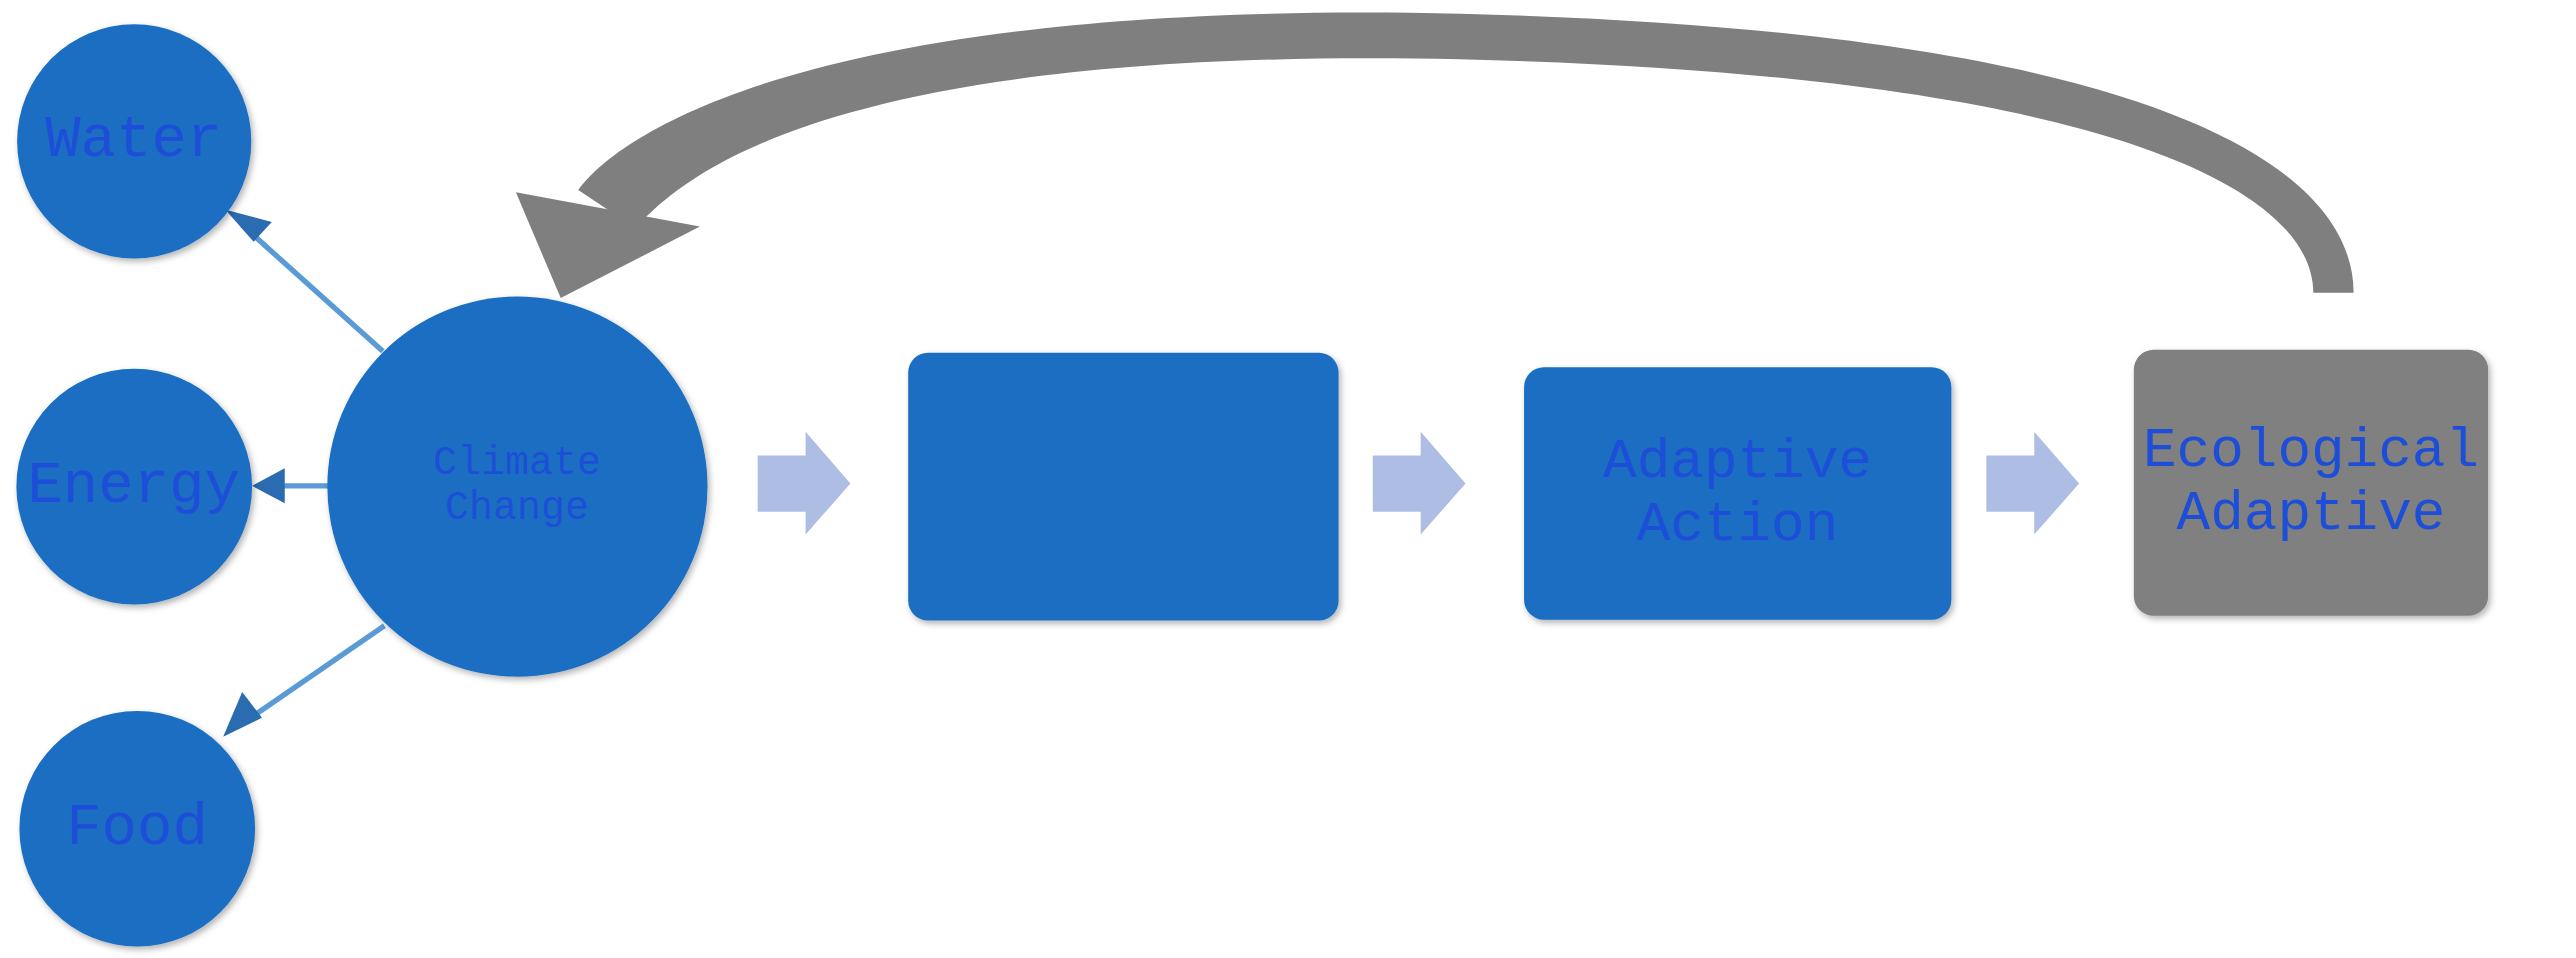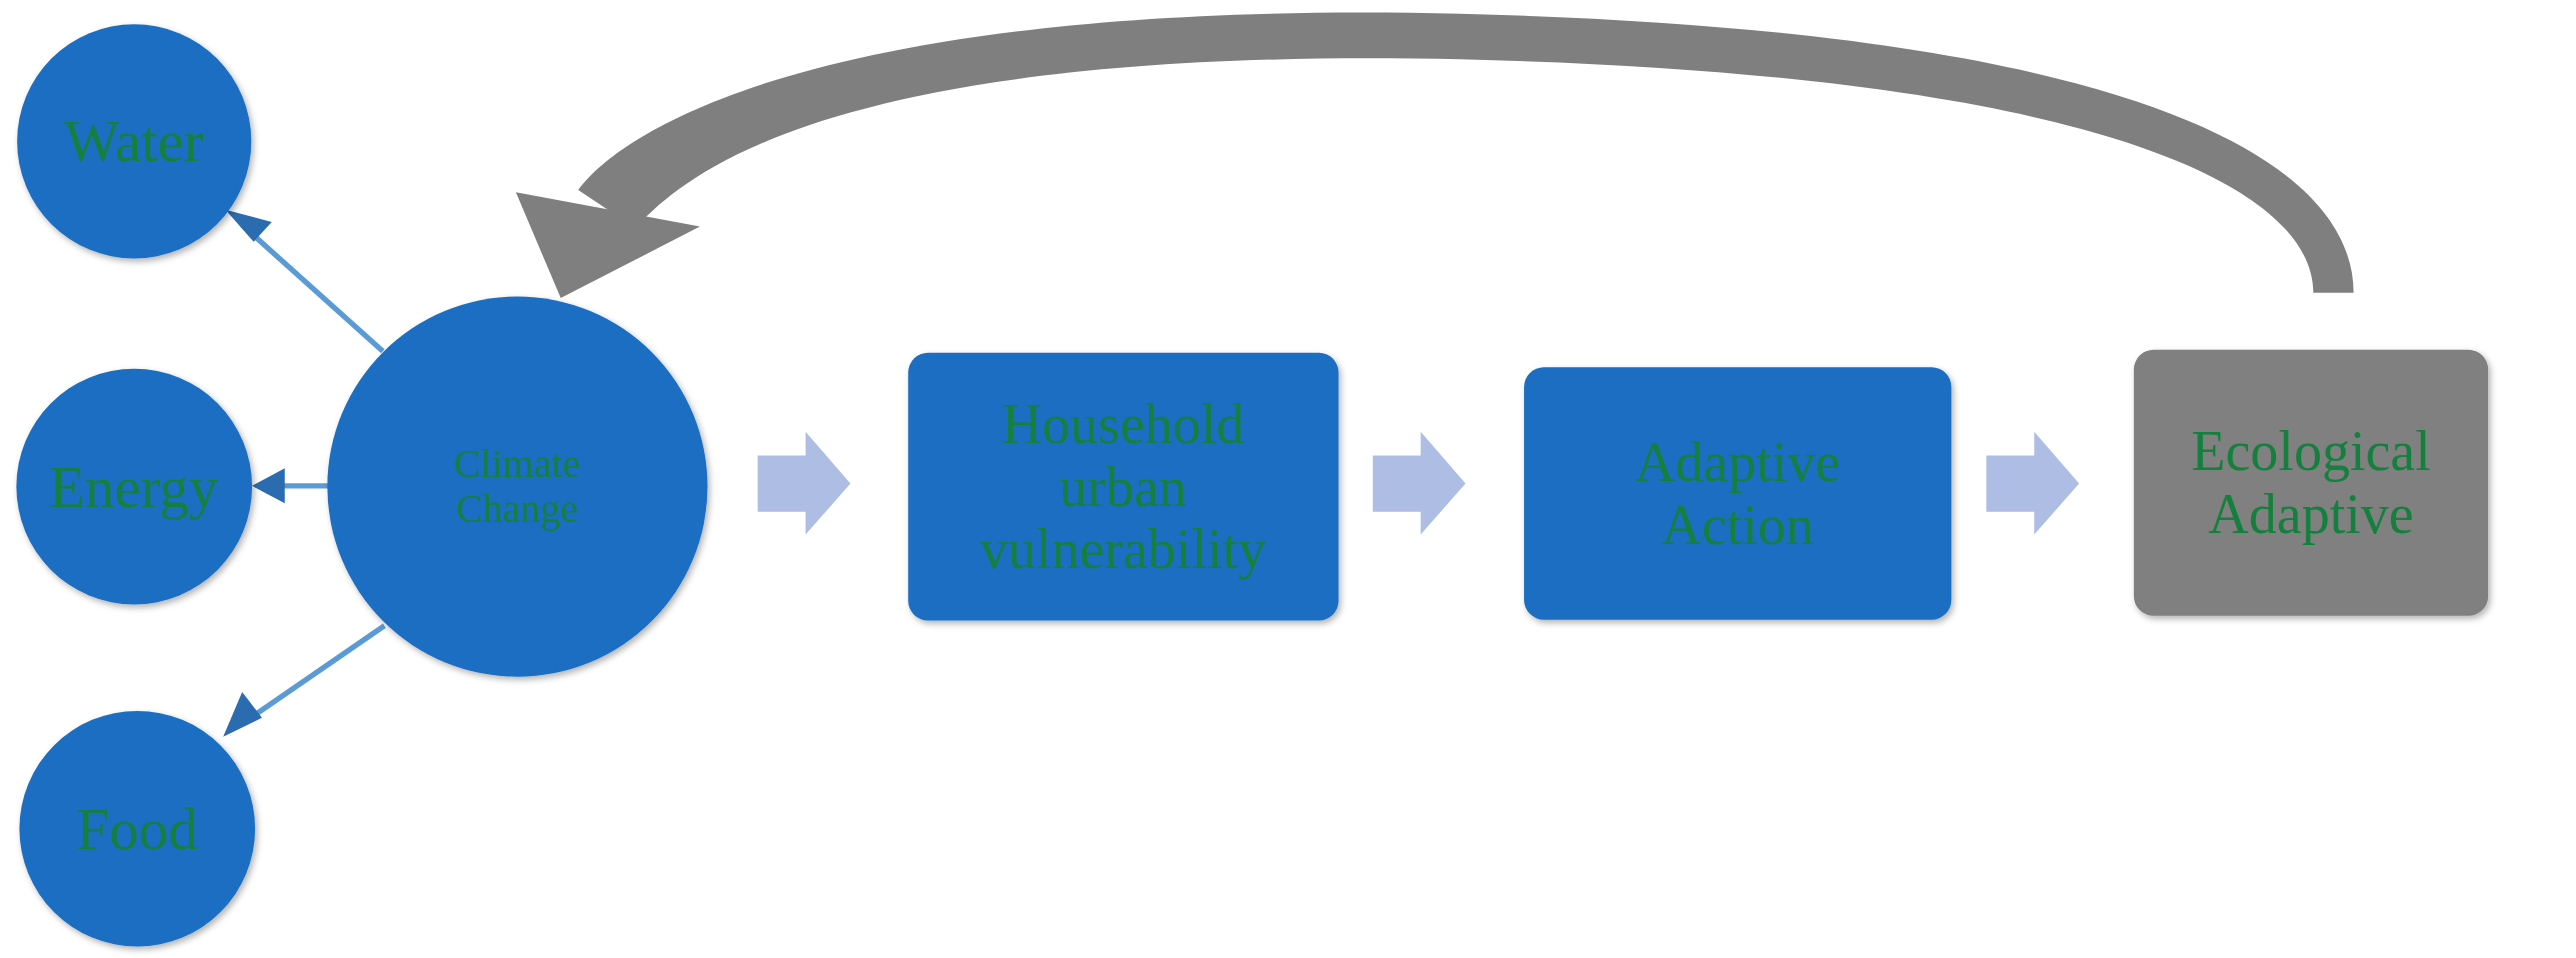--- a/index.html
+++ b/index.html
@@ -24,22 +24,22 @@
     left: 0;
     width: 2576px;
     height: 958px;
   }
   .node-label {
     position: absolute;
     display: flex;
     align-items: center;
     justify-content: center;
     text-align: center;
-    color: #15803d;
-    font-family: Liberation Serif, serif;
+    color: #1d4ed8;
+    font-family: Liberation Mono, monospace;
     font-weight: 400;
     line-height: 1.12;
     pointer-events: none;
     white-space: pre-line;
   }
   
   .size-resource { font-size: 59px; }
   .size-center   { font-size: 40px; }
   .size-box      { font-size: 56px; }
 </style>
@@ -110,23 +110,20 @@
 
   <div class="node-label size-resource" style="left:16.7px; top:27px; width:234px; height:228px;">Water</div>
 
   <div class="node-label size-resource" style="left:16.7px; top:373px; width:234px; height:228px;">Energy</div>
 
   <div class="node-label size-resource" style="left:19px; top:715px; width:236px; height:228px;">Food</div>
 
   <div class="node-label size-center" style="left:327px; top:297px; width:380px; height:380px;">Climate
 Change</div>
 
-  <div class="node-label size-box" style="left:908px; top:353px; width:430px; height:268px;">Household
-urban
-vulnerability</div>
 
   <div class="node-label size-box" style="left:1524px; top:367px; width:427px; height:253px;">Adaptive
 Action</div>
 
   <div class="node-label size-box" style="left:2134px; top:350px; width:354px; height:266px;">Ecological
 Adaptive</div>
 
 </div>
 
 

